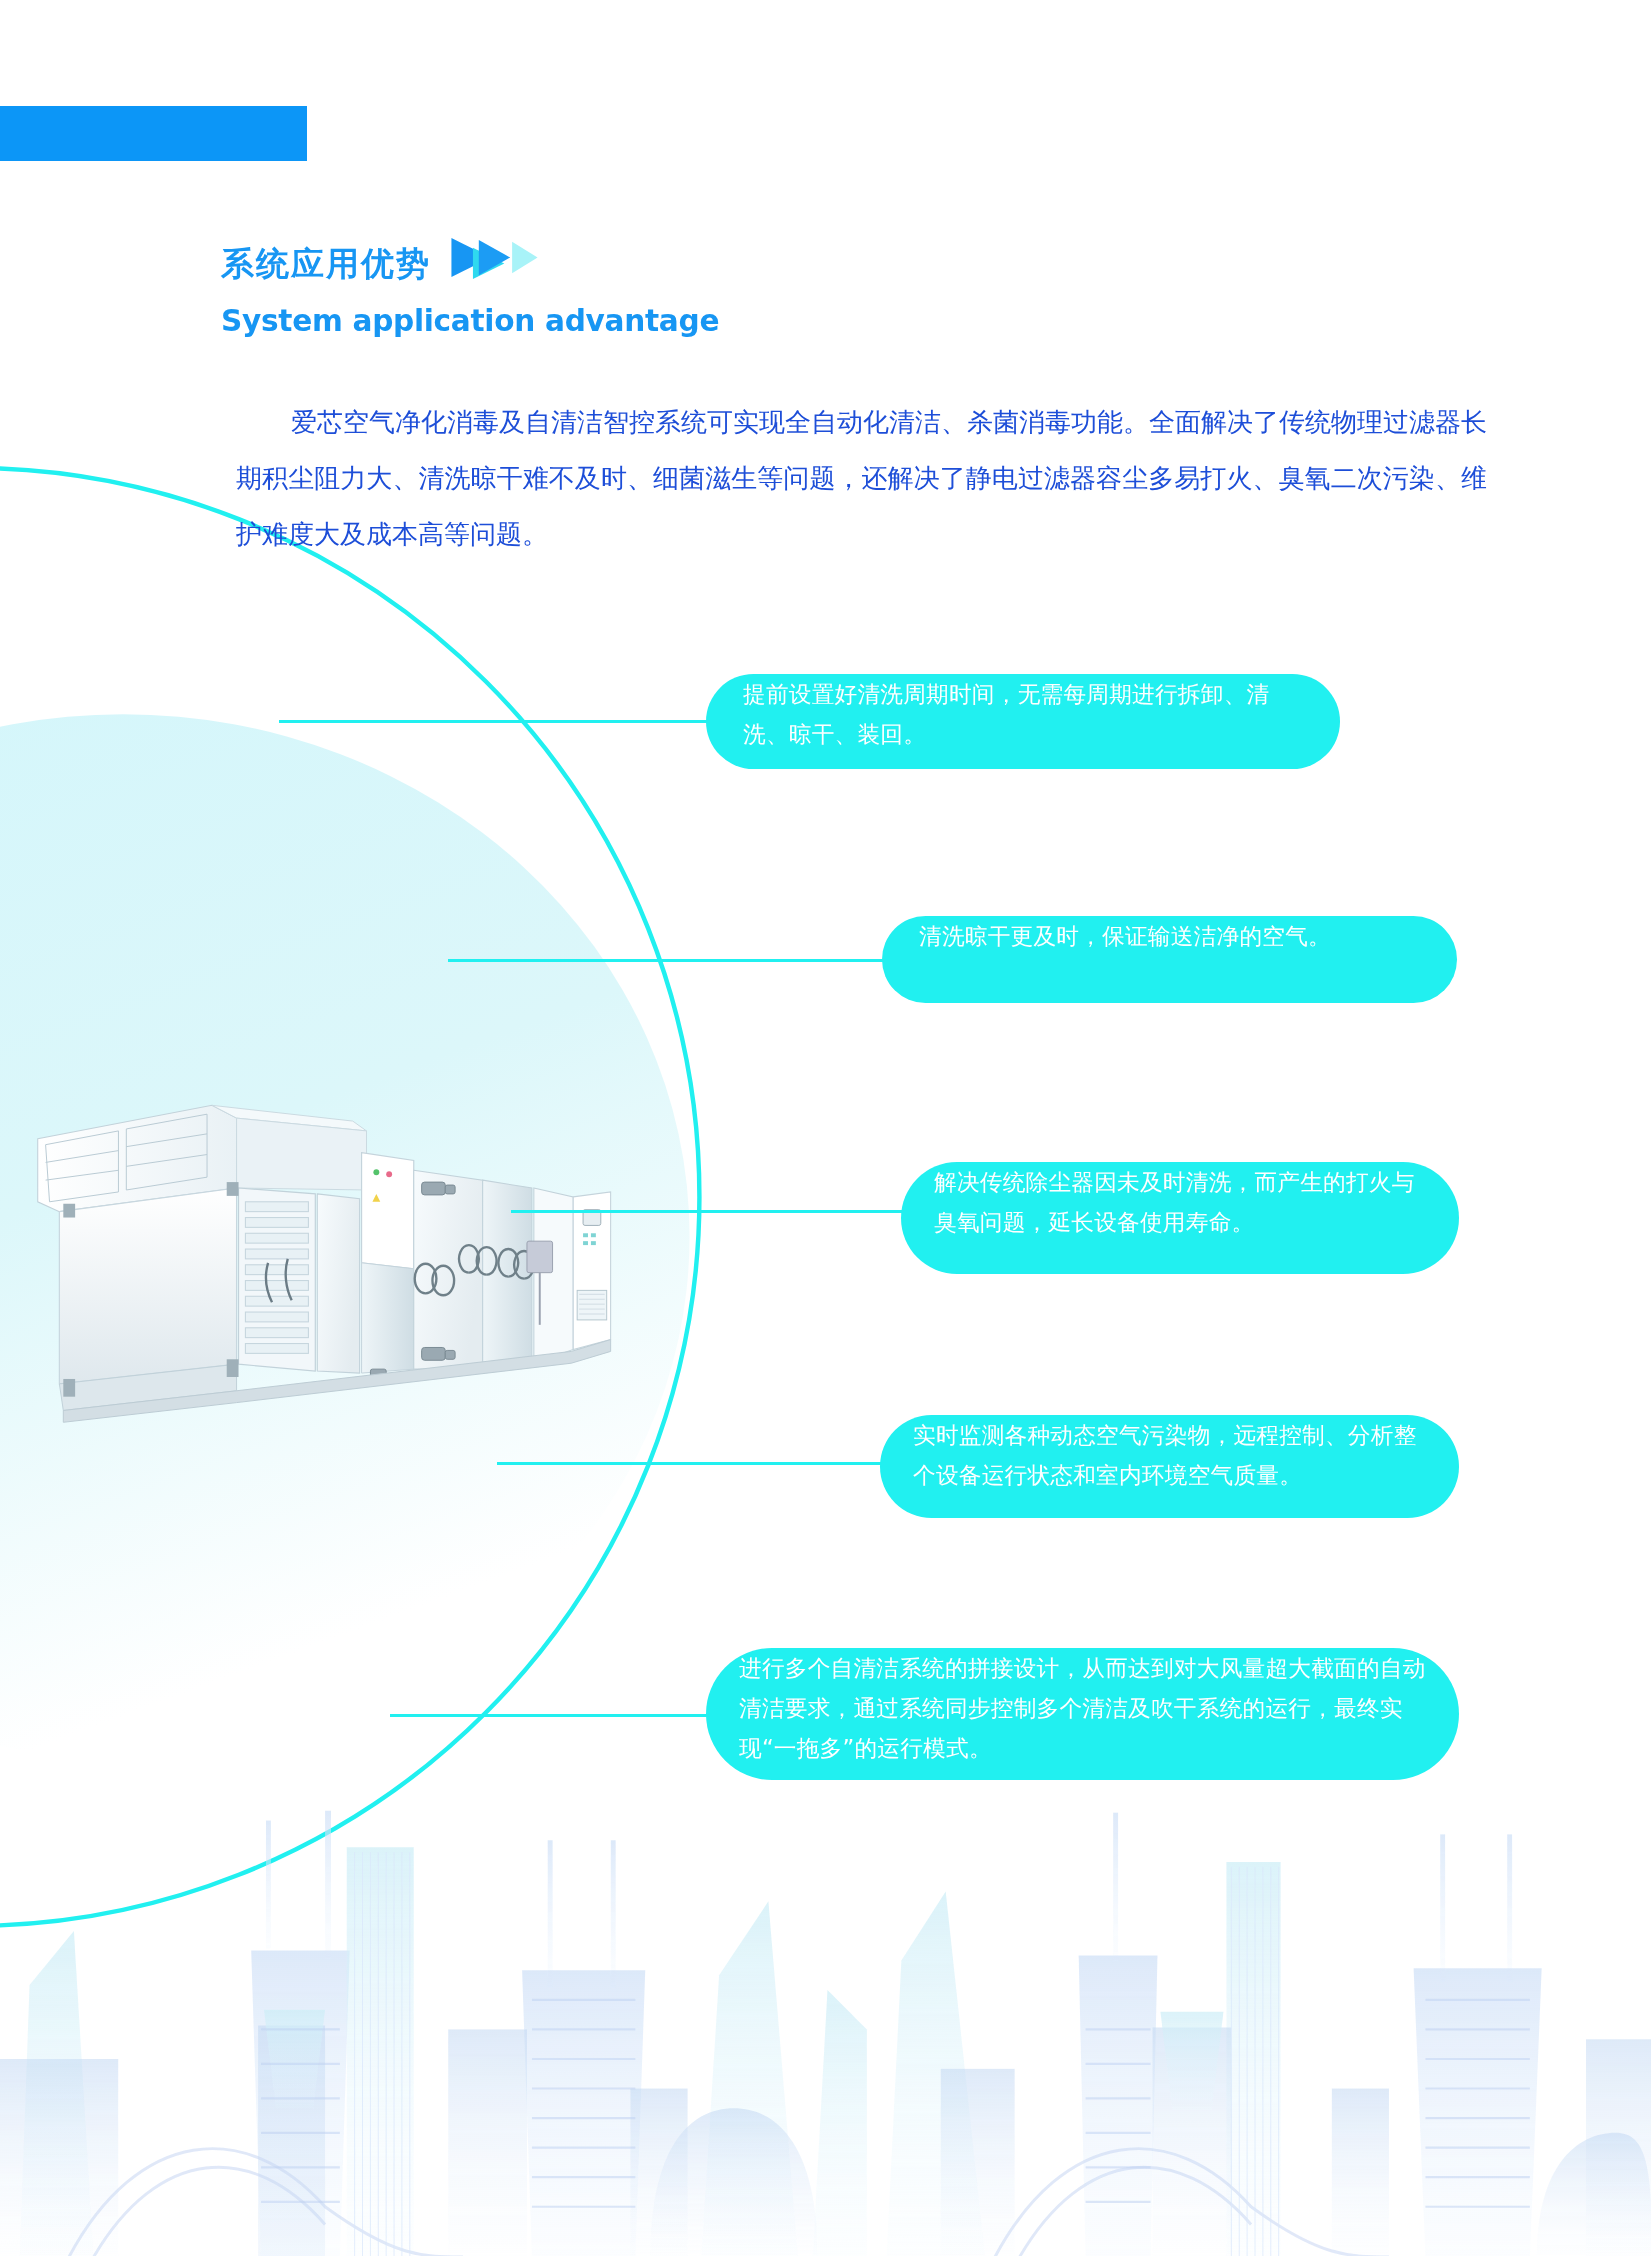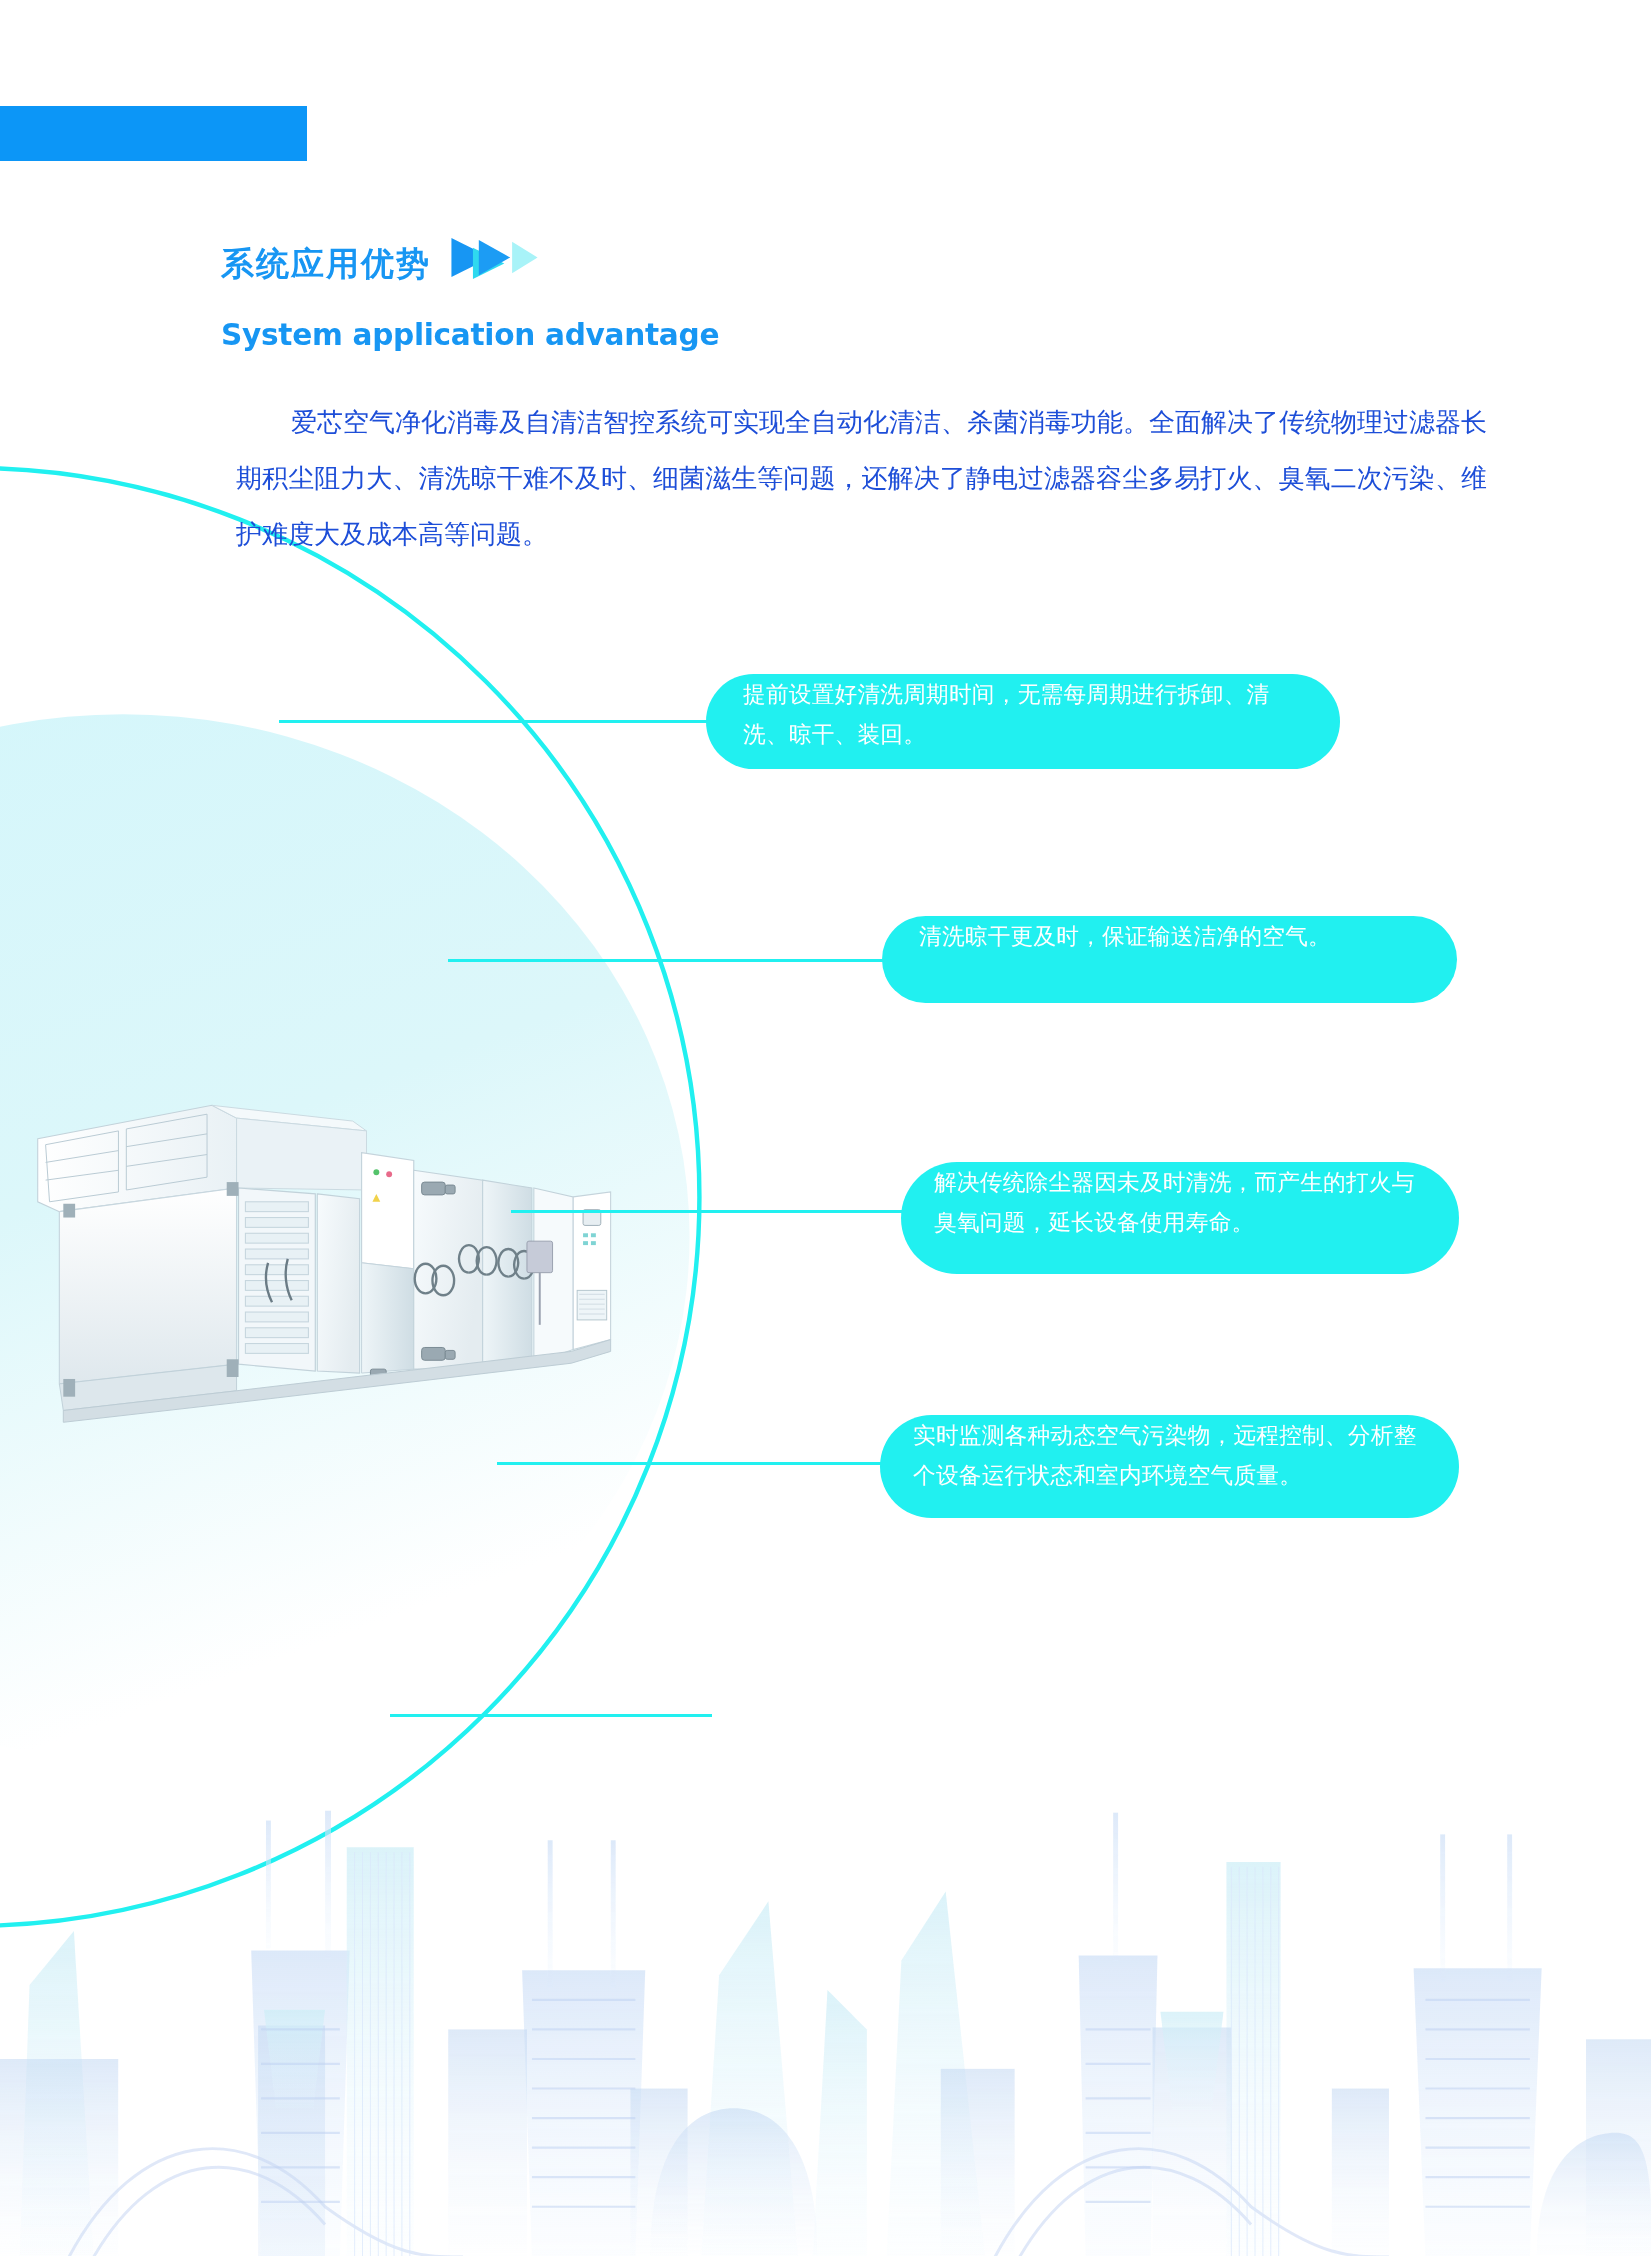--- a/index.html
+++ b/index.html
@@ -20,21 +20,21 @@
 
   
   .heading-wrap{position:absolute;left:221px;top:236px;width:887px;}
   .heading-cn{
     font-size:33px;line-height:55px;font-weight:bold;color:#1796f3;
     letter-spacing:2px;display:inline-block;vertical-align:middle;
     font-family:"DejaVu Sans","Liberation Sans",sans-serif;
   }
   .arrows{display:inline-block;vertical-align:middle;margin-left:13.8px;position:relative;top:-3.9px;}
   .heading-en{
-    margin-top:27px;font-size:29.6px;font-weight:bold;color:#1796f3;
+    margin-top:13px;font-size:29.6px;font-weight:bold;color:#1796f3;
     letter-spacing:-0.3px;
     font-family:"DejaVu Sans","Liberation Sans",sans-serif;
   }
 
   
   .intro{
     position:absolute;left:207px;top:394px;width:1251px;
     font-size:26px;line-height:56px;color:#1d4ed8;
     text-align:justify;
     font-family:"DejaVu Sans","Liberation Sans",sans-serif;
@@ -355,15 +355,18 @@
   </div>
   <div class="pill pill-2">
     <span>清洗晾干更及时，保证输送洁净的空气。</span>
   </div>
   <div class="pill pill-3">
     <span>解决传统除尘器因未及时清洗，而产生的打火与臭氧问题，延长设备使用寿命。</span>
   </div>
   <div class="pill pill-4">
     <span>实时监测各种动态空气污染物，远程控制、分析整个设备运行状态和室内环境空气质量。</span>
   </div>
+  <div class="pill pill-5">
+    <span>进行多个自清洁系统的拼接设计，从而达到对大风量超大截面的自动清洁要求，通过系统同步控制多个清洁及吹干系统的运行，最终实现“一拖多”的运行模式。</span>
+  </div>
 
 </div>
 
 
 </body></html>

